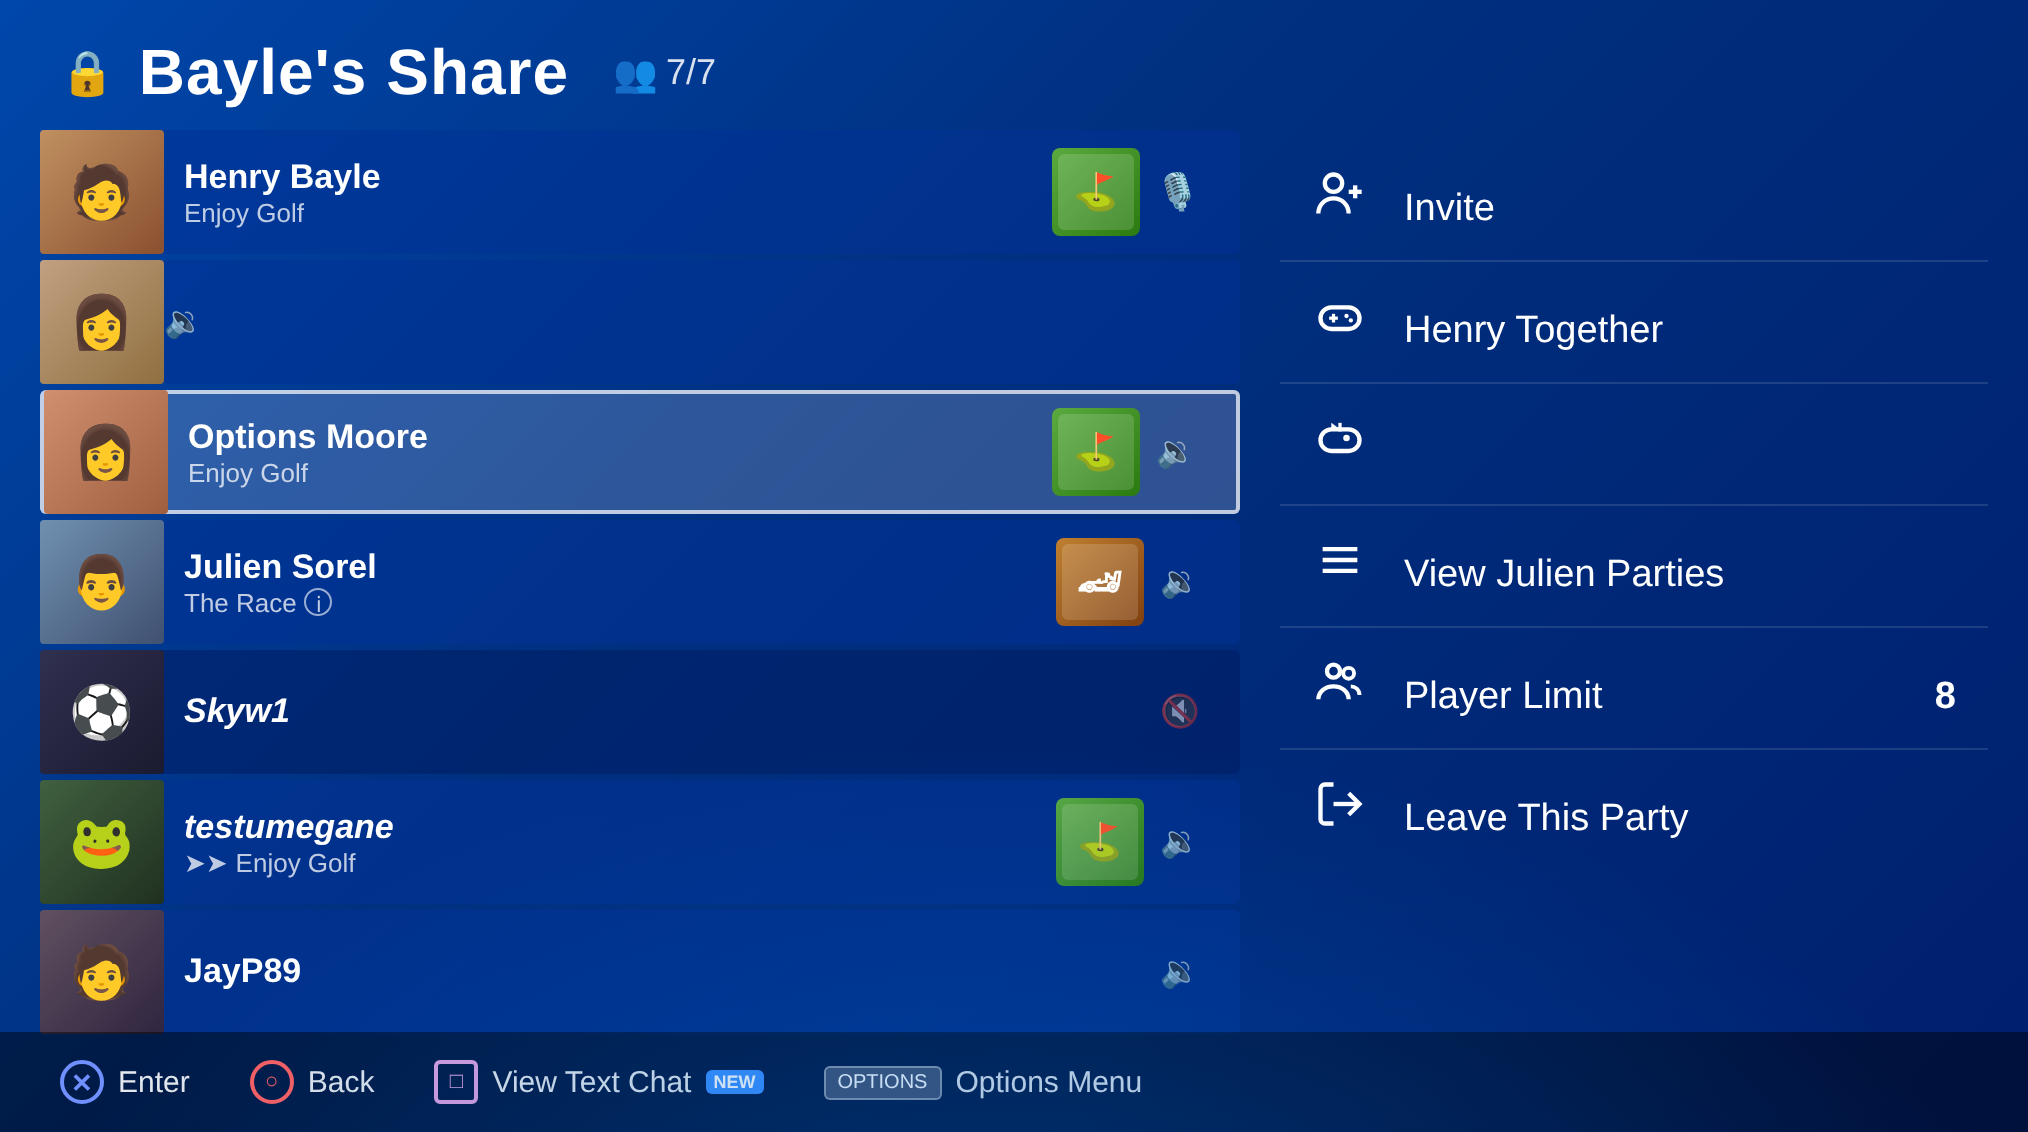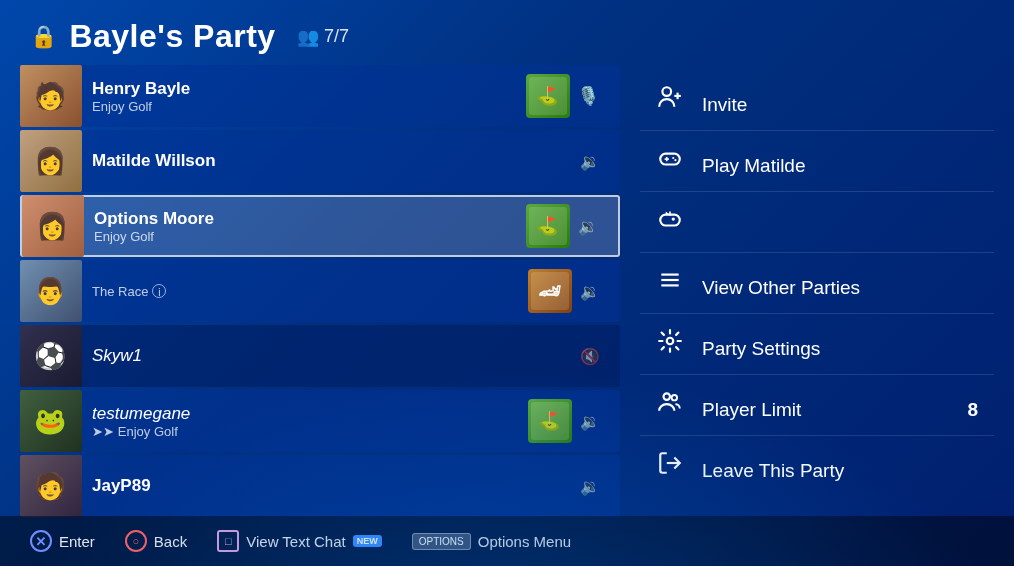--- a/index.html
+++ b/index.html
@@ -111,21 +111,21 @@
     }
 
     .member-name {
       font-size: 17px;
       font-weight: 600;
       color: white;
     }
 
     .member-name.italic {
       font-style: italic;
-      font-weight: normal;
+      font-weight: bold;
     }
 
     .member-game {
       font-size: 13px;
       color: rgba(255,255,255,0.75);
       display: flex;
       align-items: center;
       gap: 4px;
       text-align: center;
     }
@@ -273,21 +273,21 @@
       padding: 2px 6px;
       border-radius: 3px;
       border: 1px solid rgba(255,255,255,0.4);
     }
   </style>
 </head>
 <body>
 
 <div class="header">
   <span class="lock-icon">🔒</span>
-  <span class="party-title">Bayle's Party</span>
+  <span class="party-title">Bayle's Share</span>
   <div class="player-count">
     <span style="font-size:18px;">👥</span>
     <span>7/7</span>
   </div>
 </div>
 
 <div class="main-layout">
   <div class="party-list" id="party-list-container">
 
   <div class="party-member">
@@ -305,24 +305,20 @@
         <text x="19" y="25" text-anchor="middle" font-size="18" fill="white">⛳</text>
       </svg>
     </div>
       <span class="mic-icon">🎙️</span>
     </div>
   </div>
       <div class="party-member">
     <div class="avatar-placeholder" style="background:linear-gradient(135deg,#c0a080,#907040);">
       <span style="font-size:26px;">👩</span>
     </div>
-    <div class="member-info">
-      <span class="member-name">Matilde Willson</span>
-
-    </div>
     <div class="member-icons">
 
       <span class="speaker-icon">🔉</span>
     </div>
   </div>
       <div class="party-member active">
     <div class="avatar-placeholder" style="background:linear-gradient(135deg,#d09070,#a06040);">
       <span style="font-size:26px;">👩</span>
     </div>
     <div class="member-info">
@@ -337,20 +333,21 @@
       </svg>
     </div>
       <span class="speaker-icon">🔉</span>
     </div>
   </div>
       <div class="party-member">
     <div class="avatar-placeholder" style="background:linear-gradient(135deg,#7090b0,#405070);">
       <span style="font-size:26px;">👨</span>
     </div>
     <div class="member-info">
+      <span class="member-name">Julien Sorel</span>
       <span class="member-game">The Race <span style="font-size:11px;border:1px solid rgba(255,255,255,0.6);border-radius:50%;width:14px;height:14px;display:inline-flex;align-items:center;justify-content:center;">ℹ</span></span>
     </div>
     <div class="member-icons">
       <div class="game-thumbnail" style="background:linear-gradient(135deg,#c08030,#804010);">
       <svg width="38" height="38" viewBox="0 0 38 38">
         <rect width="38" height="38" rx="3" fill="rgba(255,255,255,0.15)"></rect>
         <text x="19" y="25" text-anchor="middle" font-size="18" fill="white">🏎</text>
       </svg>
     </div>
       <span class="speaker-icon">🔉</span>
@@ -419,21 +416,21 @@
       <div class="menu-item">
     <span class="menu-icon">
       <svg class="icon-svg" viewBox="0 0 24 24">
             <rect x="3" y="8" width="18" height="10" rx="5" fill="none" stroke="white" stroke-width="2"></rect>
             <line x1="9" y1="11" x2="9" y2="15" stroke="white" stroke-width="1.5"></line>
             <line x1="7" y1="13" x2="11" y2="13" stroke="white" stroke-width="1.5"></line>
             <circle cx="15" cy="12" r="1" fill="white"></circle>
             <circle cx="17" cy="14" r="1" fill="white"></circle>
           </svg>
     </span>
-    <span class="menu-label">Play Matilde</span>
+    <span class="menu-label">Henry Together</span>
 
   </div>
       <div class="menu-item">
     <span class="menu-icon">
       <svg class="icon-svg" viewBox="0 0 24 24">
             <rect x="3" y="8" width="18" height="10" rx="5" fill="none" stroke="white" stroke-width="2"></rect>
             <path d="M8 8 L8 5 L12 8" fill="white"></path>
             <circle cx="15" cy="12" r="1.5" fill="white"></circle>
             <line x1="12" y1="5" x2="12" y2="9" stroke="white" stroke-width="1.5"></line>
           </svg>
@@ -441,31 +438,21 @@
 
   </div>
       <div class="menu-item">
     <span class="menu-icon">
       <svg class="icon-svg" viewBox="0 0 24 24">
             <line x1="4" y1="7" x2="20" y2="7" stroke="white" stroke-width="2"></line>
             <line x1="4" y1="12" x2="20" y2="12" stroke="white" stroke-width="2"></line>
             <line x1="4" y1="17" x2="20" y2="17" stroke="white" stroke-width="2"></line>
           </svg>
     </span>
-    <span class="menu-label">View Other Parties</span>
-
-  </div>
-      <div class="menu-item">
-    <span class="menu-icon">
-      <svg class="icon-svg" viewBox="0 0 24 24">
-            <circle cx="12" cy="12" r="3" fill="none" stroke="white" stroke-width="2"></circle>
-            <path d="M12 2v3M12 19v3M4.22 4.22l2.12 2.12M17.66 17.66l2.12 2.12M2 12h3M19 12h3M4.22 19.78l2.12-2.12M17.66 6.34l2.12-2.12" stroke="white" stroke-width="2" stroke-linecap="round"></path>
-          </svg>
-    </span>
-    <span class="menu-label">Party Settings</span>
+    <span class="menu-label">View Julien Parties</span>
 
   </div>
       <div class="menu-item">
     <span class="menu-icon">
       <svg class="icon-svg" viewBox="0 0 24 24">
             <circle cx="9" cy="7" r="3" fill="none" stroke="white" stroke-width="2"></circle>
             <circle cx="16" cy="8" r="2.5" fill="none" stroke="white" stroke-width="1.8"></circle>
             <path d="M2 20c0-3.3 3-6 7-6s7 2.7 7 6" fill="none" stroke="white" stroke-width="2"></path>
             <path d="M17 14c2 0 4 1.5 4 4" fill="none" stroke="white" stroke-width="1.8"></path>
           </svg>

